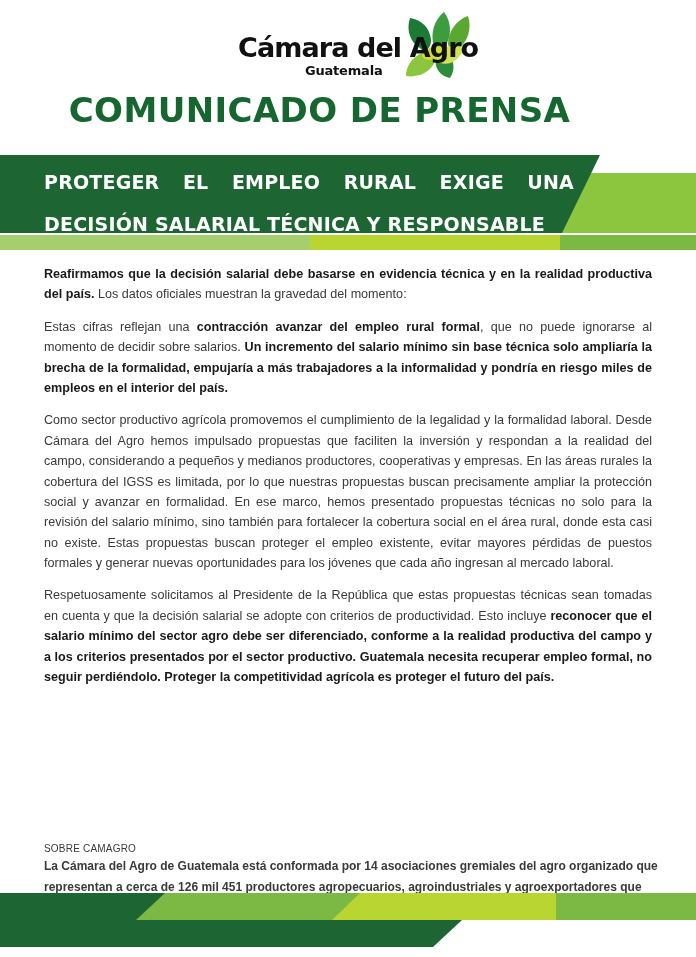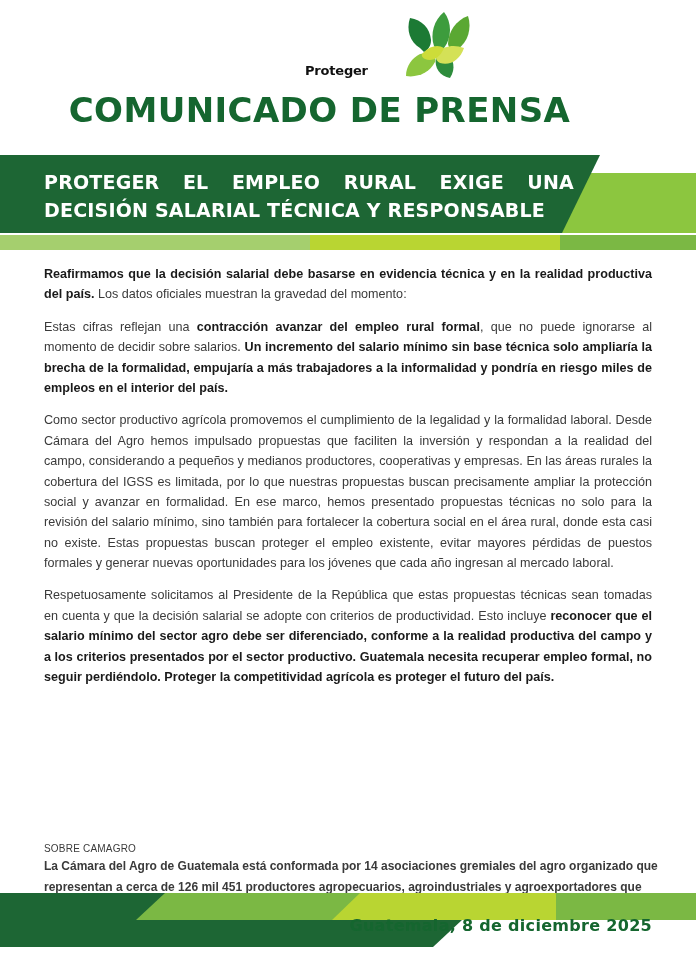--- a/index.html
+++ b/index.html
@@ -101,20 +101,21 @@
     line-height: 1.45;
     letter-spacing: 0.2px;
   }
   .banner-line1 {
     text-align: justify;
     text-align-last: justify;
     white-space: normal;
   }
   .banner-line2 {
     text-align: left;
+    margin-top: 14px;
   }
 
   
   .body-wrap {
     position: absolute;
     left: 44px;
     top: 264px;
     width: 608px;
   }
   .para {
@@ -209,21 +210,22 @@
       <svg viewBox="0 0 86 72" width="86" height="72" aria-hidden="true">
         <path d="M30 40 C20 34 16 22 20 10 C32 12 40 20 41 32 C41 38 38 42 34 44 Z" fill="#1c7a34"></path>
         <path d="M44 38 C40 26 44 12 54 4 C62 14 62 30 54 40 C51 44 47 42 44 38 Z" fill="#3d9c3d"></path>
         <path d="M58 36 C58 24 66 12 78 8 C82 20 78 34 68 41 C63 44 59 41 58 36 Z" fill="#5aa832"></path>
         <path d="M30 46 C22 50 16 58 16 68 C28 70 40 64 45 54 C47 49 42 45 36 45 Z" fill="#8cc63f"></path>
         <path d="M46 50 C44 60 50 68 60 70 C66 61 64 50 56 45 C51 42 47 45 46 50 Z" fill="#2d8c3c"></path>
         <path d="M48 44 C54 38 64 36 74 40 C70 52 60 58 50 55 C45 53 45 47 48 44 Z" fill="#d4e157"></path>
         <path d="M34 44 C40 38 48 36 54 40 C50 50 42 54 35 51 C31 49 31 46 34 44 Z" fill="#cddc39"></path>
       </svg>
     </div>
-    <div class="logo-sub">Proteger</div>
+    <div class="logo-wordmark">Cámara del Agro</div>
+    <div class="logo-sub">Guatemala</div>
   </div>
 </div>
 
 <div class="main-title">COMUNICADO DE PRENSA</div>
 
 <div class="banner">
   <svg width="696" height="95" viewBox="0 0 696 95" aria-hidden="true">
 
     <polygon points="560,18 696,18 696,78 528,78" fill="#8cc63f"></polygon>
 
@@ -261,14 +263,13 @@
 </div>
 
 <div class="footer">
   <svg width="696" height="67" viewBox="0 0 696 67" aria-hidden="true">
     <polygon points="0,3 222,3 192,30 0,30" fill="#1d6634"></polygon>
     <polygon points="165,3 490,3 462,30 136,30" fill="#7bb844"></polygon>
     <polygon points="360,3 556,3 556,30 332,30" fill="#b9d532"></polygon>
     <polygon points="556,3 696,3 696,30 556,30" fill="#7bb844"></polygon>
     <polygon points="0,30 462,30 433,57 0,57" fill="#1d6634"></polygon>
   </svg>
-  <div class="footer-date">Guatemala, 8 de diciembre 2025</div>
 </div>
 
 </body></html>

